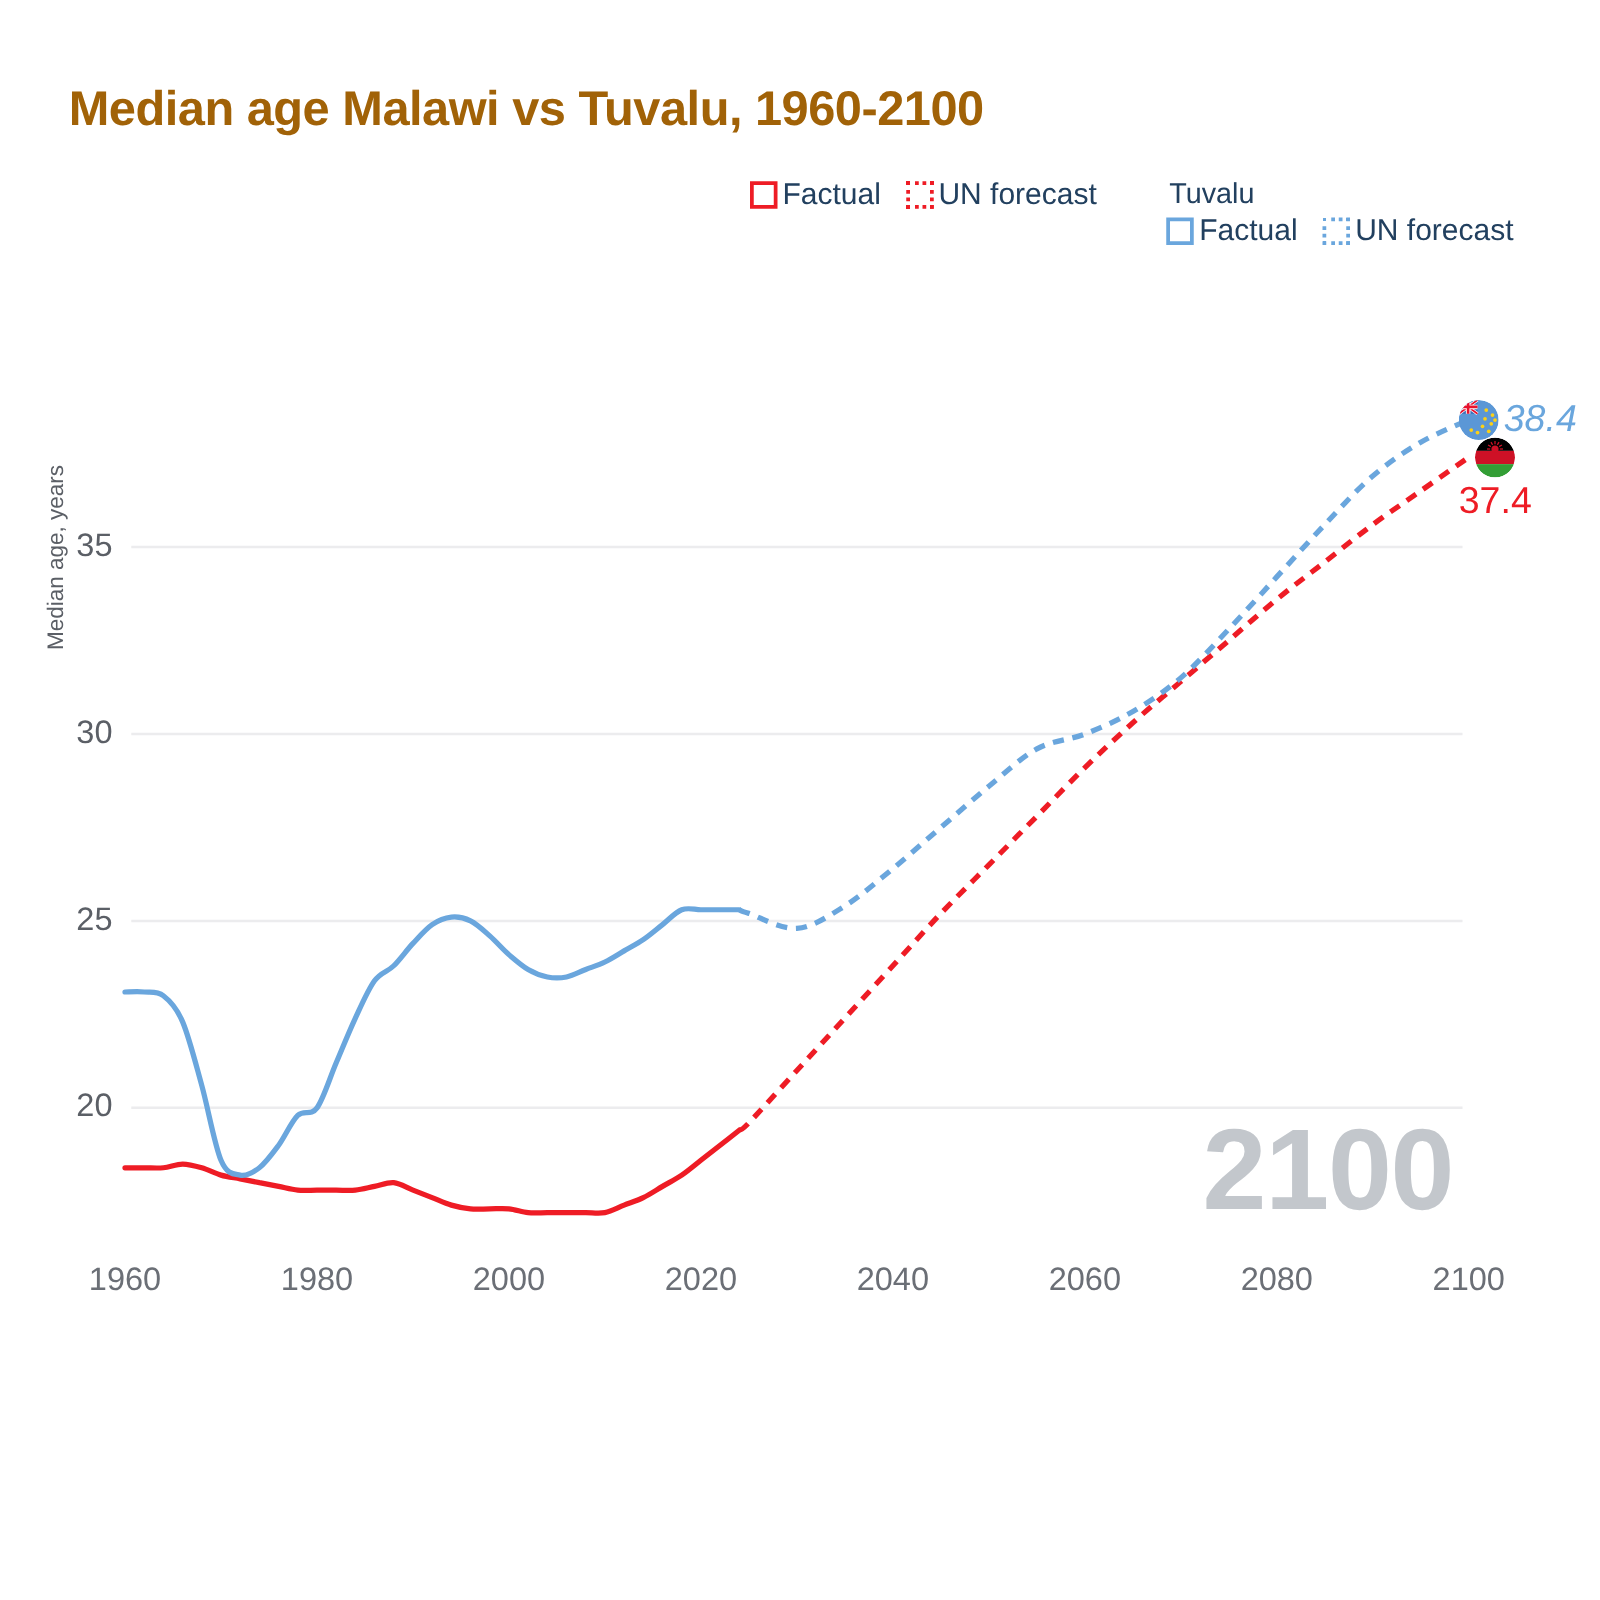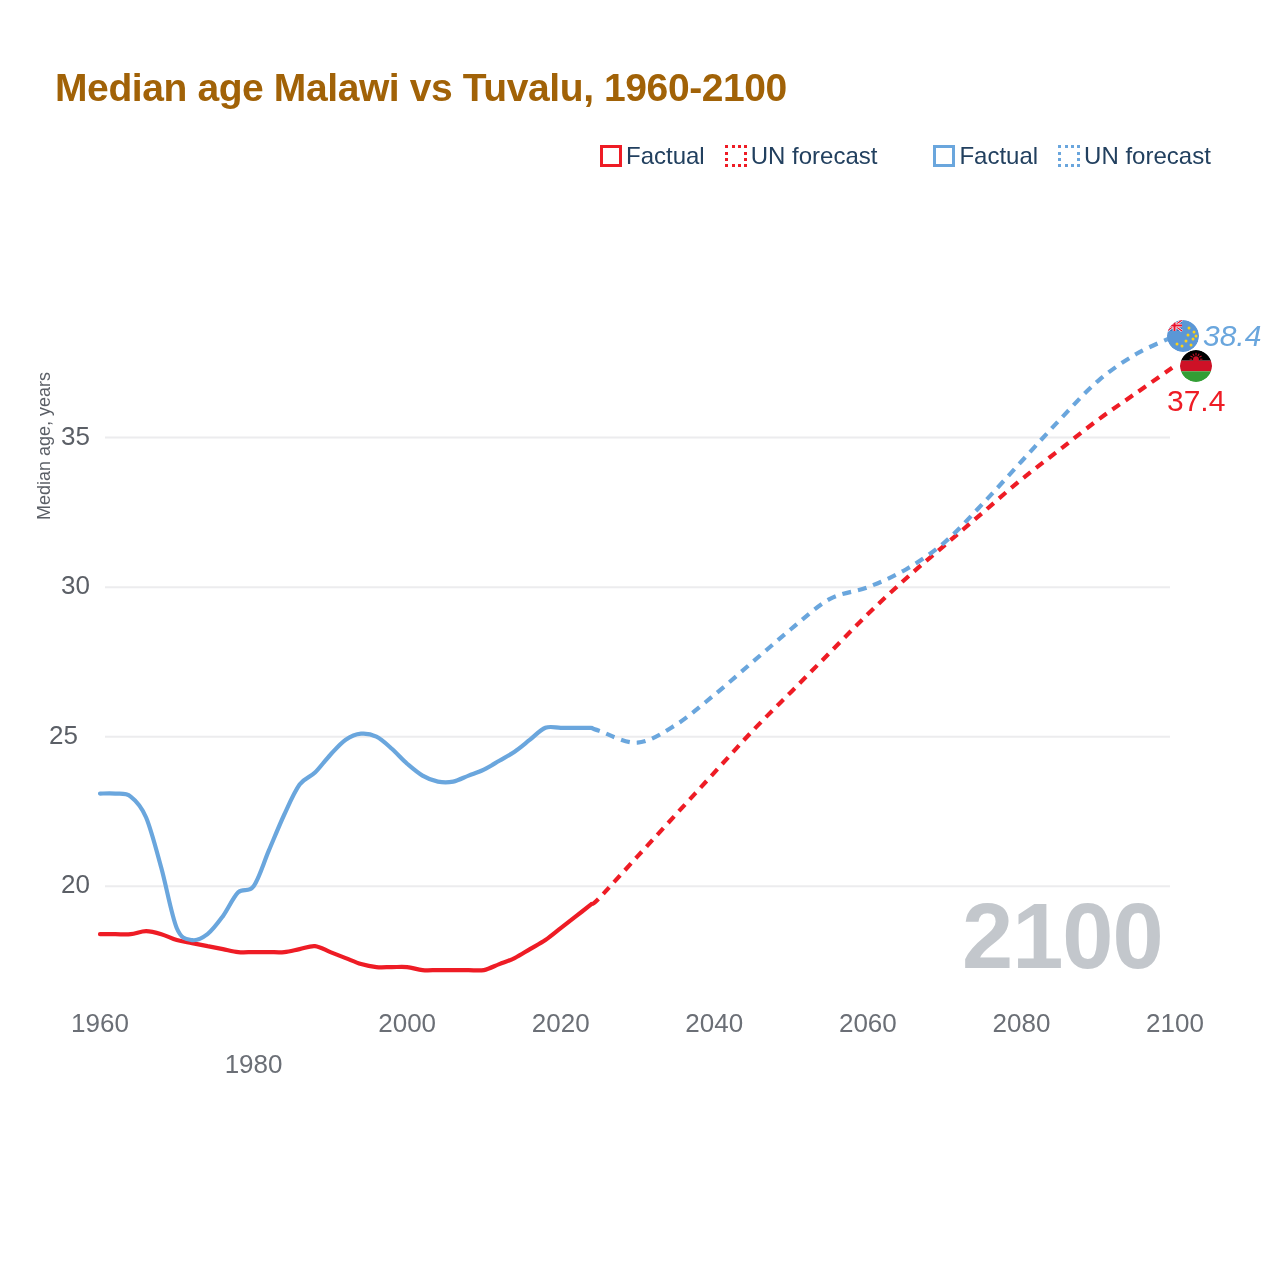--- a/index.html
+++ b/index.html
@@ -79,20 +79,21 @@
         <span class="swatch sw-solid-red"></span>
         <span class="legend-label">Factual</span>
       </div>
       <div class="legend-entry">
         <span class="swatch sw-dot-red"></span>
         <span class="legend-label">UN forecast</span>
       </div>
     </div>
   </div>
   <div class="legend-group">
+    <div class="legend-group-title">Tuvalu</div>
     <div class="legend-entries">
       <div class="legend-entry">
         <span class="swatch sw-solid-blue"></span>
         <span class="legend-label">Factual</span>
       </div>
       <div class="legend-entry">
         <span class="swatch sw-dot-blue"></span>
         <span class="legend-label">UN forecast</span>
       </div>
     </div>
@@ -109,27 +110,27 @@
     <line x1="105" y1="587.1652173913044" x2="1170" y2="587.1652173913044" stroke="#ececee" stroke-width="2"></line>
     <line x1="105" y1="437.6" x2="1170" y2="437.6" stroke="#ececee" stroke-width="2"></line>
     <path d="M 100.0 934.2 C 102.6 934.2, 110.2 934.2, 115.4 934.2 C 120.5 934.2, 125.6 934.7, 130.7 934.2 C 135.8 933.7, 141.0 931.2, 146.1 931.2 C 151.2 931.2, 156.3 932.7, 161.4 934.2 C 166.5 935.7, 171.7 938.6, 176.8 940.1 C 181.9 941.6, 187.0 942.1, 192.1 943.1 C 197.3 944.1, 202.4 945.1, 207.5 946.1 C 212.6 947.1, 217.7 948.1, 222.9 949.1 C 228.0 950.1, 233.1 951.6, 238.2 952.1 C 243.3 952.6, 248.5 952.1, 253.6 952.1 C 258.7 952.1, 263.8 952.1, 268.9 952.1 C 274.0 952.1, 279.2 952.6, 284.3 952.1 C 289.4 951.6, 294.5 950.1, 299.6 949.1 C 304.8 948.1, 309.9 945.6, 315.0 946.1 C 320.1 946.6, 325.2 950.1, 330.4 952.1 C 335.5 954.1, 340.6 956.1, 345.7 958.1 C 350.8 960.1, 356.0 962.6, 361.1 964.1 C 366.2 965.6, 371.3 966.6, 376.4 967.1 C 381.5 967.6, 386.7 967.1, 391.8 967.1 C 396.9 967.1, 402.0 966.6, 407.1 967.1 C 412.3 967.6, 417.4 969.6, 422.5 970.1 C 427.6 970.6, 432.7 970.1, 437.9 970.1 C 443.0 970.1, 448.1 970.1, 453.2 970.1 C 458.3 970.1, 463.5 970.1, 468.6 970.1 C 473.7 970.1, 478.8 971.0, 483.9 970.1 C 489.0 969.1, 494.2 966.1, 499.3 964.1 C 504.4 962.1, 509.5 960.6, 514.6 958.1 C 519.8 955.6, 524.9 952.1, 530.0 949.1 C 535.1 946.1, 540.2 943.6, 545.4 940.1 C 550.5 936.6, 555.6 932.2, 560.7 928.2 C 565.8 924.2, 571.0 920.2, 576.1 916.2 C 581.2 912.2, 588.9 906.2, 591.4 904.2" fill="none" stroke="#ee1c25" stroke-width="4.2" stroke-linecap="round" stroke-linejoin="round"></path>
     <path d="M 591.4 904.2 C 592.7 903.2, 591.4 906.2, 599.1 898.3 C 606.8 890.3, 624.7 870.3, 637.5 856.4 C 650.3 842.4, 663.1 828.5, 675.9 814.5 C 688.7 800.5, 701.5 786.6, 714.3 772.6 C 727.1 758.7, 739.9 744.2, 752.7 730.7 C 765.5 717.3, 778.3 704.8, 791.1 691.9 C 803.9 678.9, 816.7 665.9, 829.5 653.0 C 842.3 640.0, 855.1 626.6, 867.9 614.1 C 880.7 601.6, 893.5 589.7, 906.3 578.2 C 919.0 566.7, 931.8 556.3, 944.6 545.3 C 957.4 534.3, 970.2 523.4, 983.0 512.4 C 995.8 501.4, 1008.6 489.9, 1021.4 479.5 C 1034.2 469.0, 1047.0 459.5, 1059.8 449.6 C 1072.6 439.6, 1085.4 429.1, 1098.2 419.7 C 1111.0 410.2, 1123.8 401.7, 1136.6 392.7 C 1149.4 383.8, 1168.6 370.3, 1175.0 365.8" fill="none" stroke="#ee1c25" stroke-width="4.2" stroke-dasharray="9 7" stroke-linecap="butt"></path>
     <path d="M 100.0 793.6 C 102.6 793.6, 110.2 793.1, 115.4 793.6 C 120.5 794.1, 125.6 792.6, 130.7 796.6 C 135.8 800.5, 141.0 805.5, 146.1 817.5 C 151.2 829.5, 156.3 849.9, 161.4 868.3 C 166.5 886.8, 171.7 916.2, 176.8 928.2 C 181.9 940.1, 187.0 939.1, 192.1 940.1 C 197.3 941.1, 202.4 938.1, 207.5 934.2 C 212.6 930.2, 217.7 923.2, 222.9 916.2 C 228.0 909.2, 233.1 897.3, 238.2 892.3 C 243.3 887.3, 248.5 893.3, 253.6 886.3 C 258.7 879.3, 263.8 862.4, 268.9 850.4 C 274.0 838.4, 279.2 825.5, 284.3 814.5 C 289.4 803.5, 294.5 791.6, 299.6 784.6 C 304.8 777.6, 309.9 777.6, 315.0 772.6 C 320.1 767.6, 325.2 760.2, 330.4 754.7 C 335.5 749.2, 340.6 743.2, 345.7 739.7 C 350.8 736.2, 356.0 734.2, 361.1 733.7 C 366.2 733.2, 371.3 734.2, 376.4 736.7 C 381.5 739.2, 386.7 744.2, 391.8 748.7 C 396.9 753.2, 402.0 759.2, 407.1 763.7 C 412.3 768.1, 417.4 772.6, 422.5 775.6 C 427.6 778.6, 432.7 780.6, 437.9 781.6 C 443.0 782.6, 448.1 782.6, 453.2 781.6 C 458.3 780.6, 463.5 777.6, 468.6 775.6 C 473.7 773.6, 478.8 772.1, 483.9 769.6 C 489.0 767.1, 494.2 763.7, 499.3 760.7 C 504.4 757.7, 509.5 755.2, 514.6 751.7 C 519.8 748.2, 524.9 743.7, 530.0 739.7 C 535.1 735.7, 540.2 729.8, 545.4 727.8 C 550.5 725.8, 555.6 727.8, 560.7 727.8 C 565.8 727.8, 571.0 727.8, 576.1 727.8 C 581.2 727.8, 588.9 727.8, 591.4 727.8" fill="none" stroke="#6aa6dd" stroke-width="4.2" stroke-linecap="round" stroke-linejoin="round"></path>
     <path d="M 591.4 727.8 C 592.7 728.3, 591.4 728.3, 599.1 730.7 C 606.8 733.2, 624.7 743.7, 637.5 742.7 C 650.3 741.7, 663.1 732.7, 675.9 724.8 C 688.7 716.8, 701.5 705.3, 714.3 694.9 C 727.1 684.4, 739.9 672.9, 752.7 661.9 C 765.5 651.0, 778.3 639.5, 791.1 629.0 C 803.9 618.6, 816.7 606.1, 829.5 599.1 C 842.3 592.2, 855.1 592.2, 867.9 587.2 C 880.7 582.2, 893.5 576.7, 906.3 569.2 C 919.0 561.7, 931.8 553.3, 944.6 542.3 C 957.4 531.3, 970.2 516.9, 983.0 503.4 C 995.8 489.9, 1008.6 475.5, 1021.4 461.5 C 1034.2 447.6, 1047.0 433.1, 1059.8 419.7 C 1072.6 406.2, 1085.4 391.7, 1098.2 380.8 C 1111.0 369.8, 1123.8 361.3, 1136.6 353.8 C 1149.4 346.4, 1168.6 338.9, 1175.0 335.9" fill="none" stroke="#6aa6dd" stroke-width="4.2" stroke-dasharray="9 7" stroke-linecap="butt"></path>
   </svg>
 
 <div id="y-ticks">
     <div class="y-tick" style="left: 38px; top: 869.296px;">20</div>
-    <div class="y-tick" style="left: 26px; top: 719.73px;">25</div>
+    <div class="y-tick" style="left: 38px; top: 719.73px;">25</div>
     <div class="y-tick" style="left: 38px; top: 570.165px;">30</div>
     <div class="y-tick" style="left: 38px; top: 420.6px;">35</div>
   </div>
 <div id="x-ticks">
     <div class="x-tick" style="left: 40px; top: 1008px;">1960</div>
-    <div class="x-tick" style="left: 193.571px; top: 1049px;">1980</div>
+    <div class="x-tick" style="left: 193.571px; top: 1008px;">1980</div>
     <div class="x-tick" style="left: 347.143px; top: 1008px;">2000</div>
     <div class="x-tick" style="left: 500.714px; top: 1008px;">2020</div>
     <div class="x-tick" style="left: 654.286px; top: 1008px;">2040</div>
     <div class="x-tick" style="left: 807.857px; top: 1008px;">2060</div>
     <div class="x-tick" style="left: 961.429px; top: 1008px;">2080</div>
     <div class="x-tick" style="left: 1115px; top: 1008px;">2100</div>
   </div>
 
 <div class="end-label" id="end-label-tuvalu" style="left: 1167px; top: 319.896px;">
   <span class="flag">

